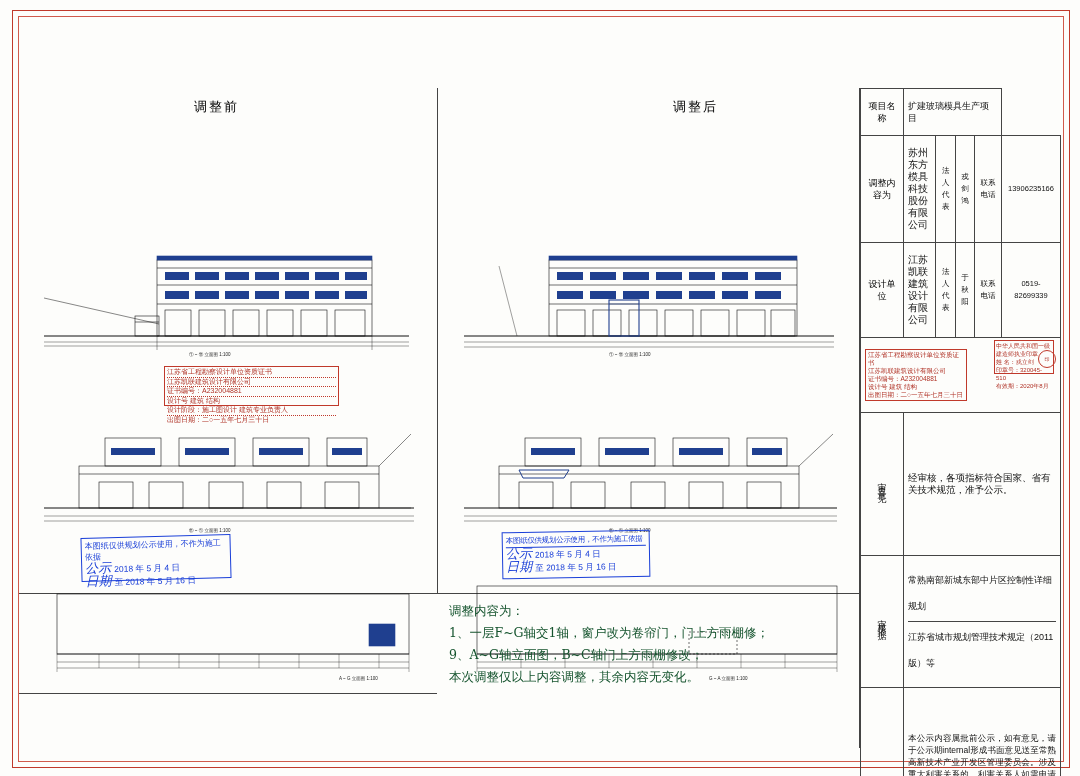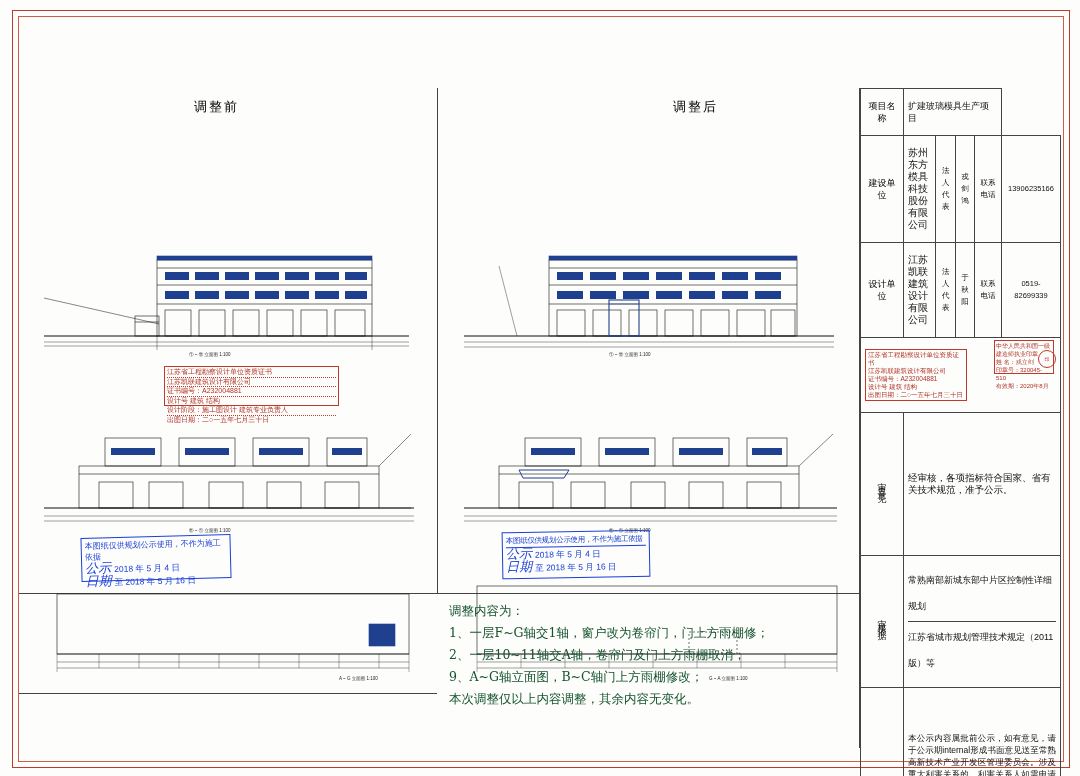--- a/index.html
+++ b/index.html
@@ -533,35 +533,34 @@
         </div>
         <div class="stamp-row">
           <span class="stamp-label">日期</span>
           <span class="stamp-val">至 2018 年 5 月 16 日</span>
         </div>
       </div>
 
       <div class="notes">
         <div>调整内容为：</div>
         <div>1、一层F~G轴交1轴，窗户改为卷帘门，门上方雨棚修；</div>
-        <div>2、一层10~11轴交A轴，卷帘门及门上方雨棚取消；</div>
         <div>9、A~G轴立面图，B~C轴门上方雨棚修改；</div>
         <div>本次调整仅以上内容调整，其余内容无变化。</div>
       </div>
     </div>
 
     <div class="info-col">
       <table class="info-table">
         <tbody>
             <tr>
           <td class="lbl">项目名称</td>
           <td colspan="4">扩建玻璃模具生产项目</td>
         </tr>
         <tr>
-          <td class="lbl">建设单位</td>
+          <td class="lbl">调整内容为</td>
           <td class="small">苏州东方模具科技股份有限公司</td>
           <td class="tiny center">法人代表</td>
           <td class="tiny center">戎剑鸿</td>
           <td class="tiny center" style="width:18px">联系电话</td>
           <td class="tiny center">13906235166</td>
         </tr>
         <tr>
           <td class="lbl">设计单位</td>
           <td class="small">江苏凯联建筑设计有限公司</td>
           <td class="tiny center">法人代表</td>

